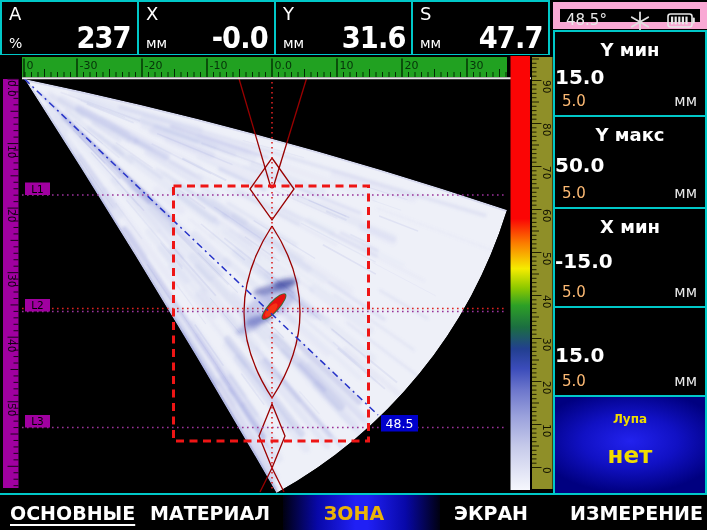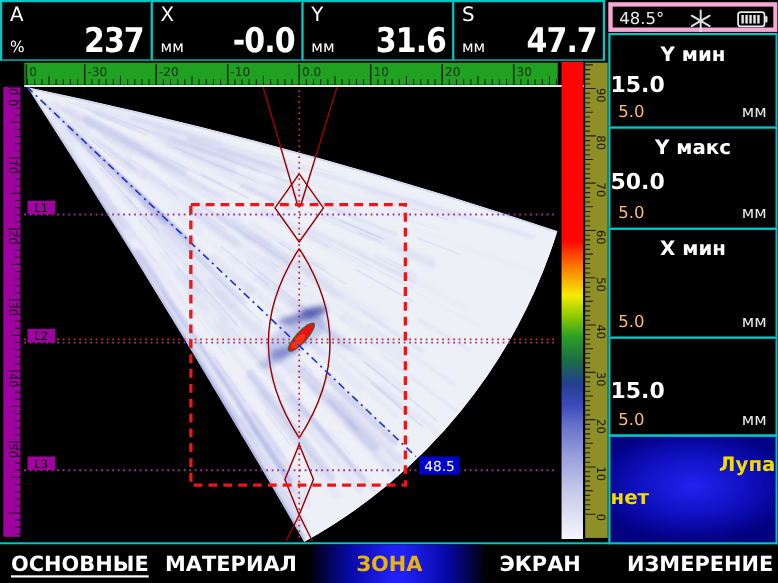--- a/index.html
+++ b/index.html
@@ -7,35 +7,35 @@
           font-family:"DejaVu Sans","Liberation Sans",sans-serif;color:#fff;}
   
   .meas-box{position:absolute;top:0;height:56px;width:139px;box-sizing:border-box;
             border:2px solid #00c8c8;background:#000;}
   .mb-label{position:absolute;left:7px;top:1px;font-size:18px;color:#fff;}
   .mb-unit{position:absolute;left:7px;bottom:3px;font-size:14px;color:#fff;}
   .mb-value{position:absolute;right:6px;bottom:-1px;font-size:31px;font-weight:bold;color:#fff;
             transform:scaleX(0.88);transform-origin:right bottom;letter-spacing:-1px;}
   
   .status-box{position:absolute;left:553px;top:2px;width:154px;height:27px;box-sizing:border-box;
-              border:4px solid #f9a8d4;background:#000;}
+              border:7px solid #f9a8d4;background:#000;}
   .angle-text{position:absolute;left:6px;top:2px;font-size:15px;color:#e8e8e8;}
   .asterisk-wrap{position:absolute;left:68px;top:1px;}
   .battery-wrap{position:absolute;right:5px;top:4px;}
   
   .param-box{position:absolute;left:553px;width:154px;box-sizing:border-box;
              border:2px solid #00c8c8;background:#000;}
   .pb-title{position:absolute;top:7px;width:100%;text-align:center;font-size:18px;font-weight:bold;color:#fff;}
   .pb-value{position:absolute;top:50%;margin-top:-9px;width:100%;text-align:left;font-size:20px;font-weight:bold;color:#fff;}
   .pb-step{position:absolute;left:7px;bottom:5px;font-size:15px;color:#fdba74;}
   .pb-unit{position:absolute;right:8px;bottom:5px;font-size:15px;color:#e8e8e8;}
   .magnifier-box{position:absolute;left:553px;width:154px;box-sizing:border-box;border:2px solid #00c8c8;
                  background:radial-gradient(ellipse 95px 52px at 50% 45%, #2222ee 0%, #1111c4 50%, #000080 100%);}
-  .mag-title{position:absolute;top:15px;width:100%;text-align:right;font-size:18px;font-weight:bold;color:#f0dc00;}
-  .mag-value{position:absolute;top:45px;width:100%;font-size:18px;font-weight:bold;color:#f0dc00;}
+  .mag-title{position:absolute;top:15px;width:100%;text-align:center;font-size:12px;font-weight:bold;color:#f0dc00;}
+  .mag-value{position:absolute;top:45px;width:100%;text-align:center;font-size:23px;font-weight:bold;color:#f0dc00;}
   
   .menu-line{position:absolute;left:0;top:493px;width:707px;height:2px;background:#00c8c8;}
   .menu-bar{position:absolute;left:0;top:495px;width:707px;height:35px;background:#000;}
   .zona-btn{position:absolute;left:283px;top:0;width:157px;height:35px;
             background:linear-gradient(90deg,#000010 0%,#0808a8 22%,#2020f5 46%,#2020f5 54%,#0808a8 78%,#000010 100%);}
   .menu-item{position:absolute;top:7px;font-size:19px;font-weight:bold;color:#fff;white-space:nowrap;}
   .menu-item.active{color:#eab308;}
   .menu-item.underlined{text-decoration:underline;text-underline-offset:4px;text-decoration-thickness:2px;}
 </style>
 </head>
@@ -666,20 +666,21 @@
     <span class="pb-unit">мм</span>
   </div>
   <div class="param-box" style="top:115px;height:94px">
     <div class="pb-title">Y макс</div>
     <div class="pb-value">50.0</div>
     <span class="pb-step">5.0</span>
     <span class="pb-unit">мм</span>
   </div>
   <div class="param-box" style="top:207px;height:101px">
     <div class="pb-title">X мин</div>
+    <div class="pb-value">-15.0</div>
     <span class="pb-step">5.0</span>
     <span class="pb-unit">мм</span>
   </div>
   <div class="param-box" style="top:306px;height:91px">
     <div class="pb-value">15.0</div>
     <span class="pb-step">5.0</span>
     <span class="pb-unit">мм</span>
   </div>
   <div class="magnifier-box" style="top:395px;height:102px">
     <div class="mag-title">Лупа</div>

